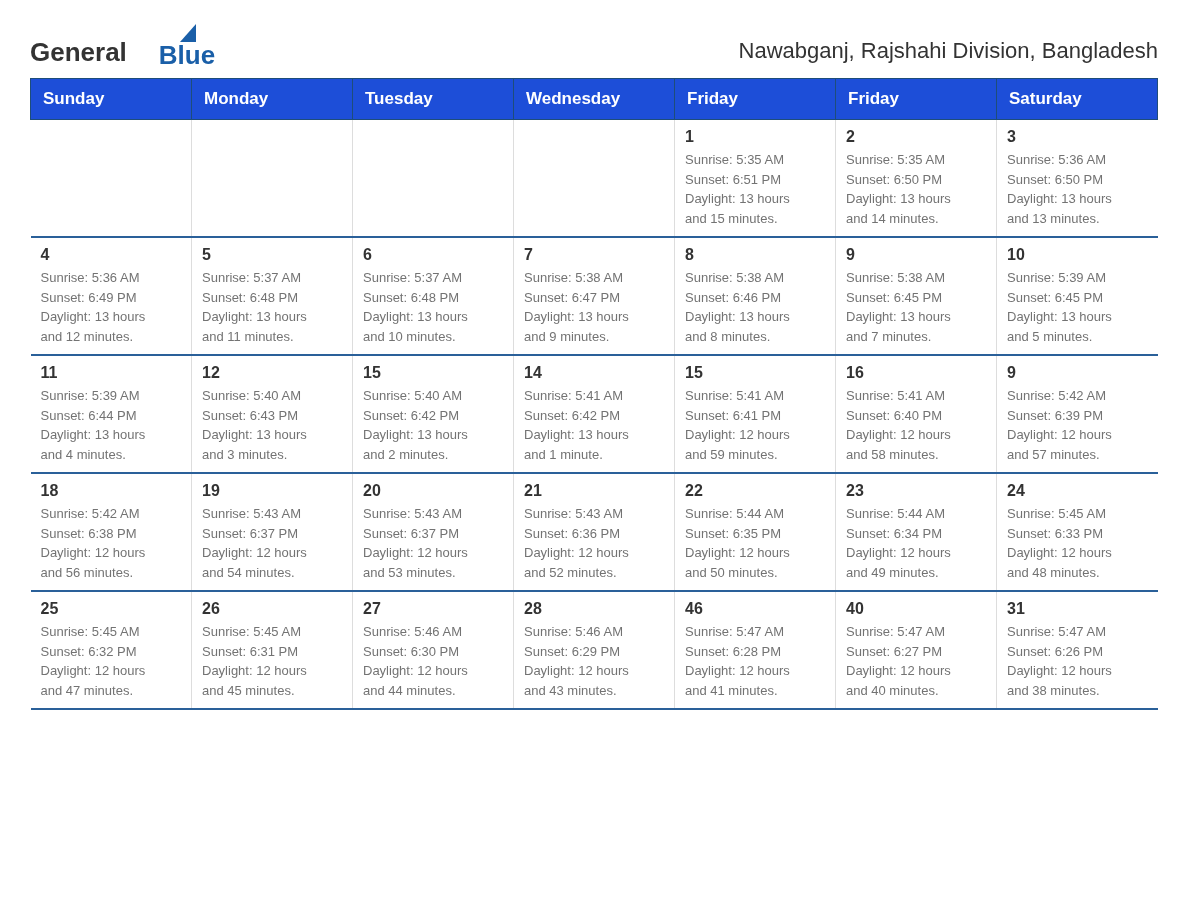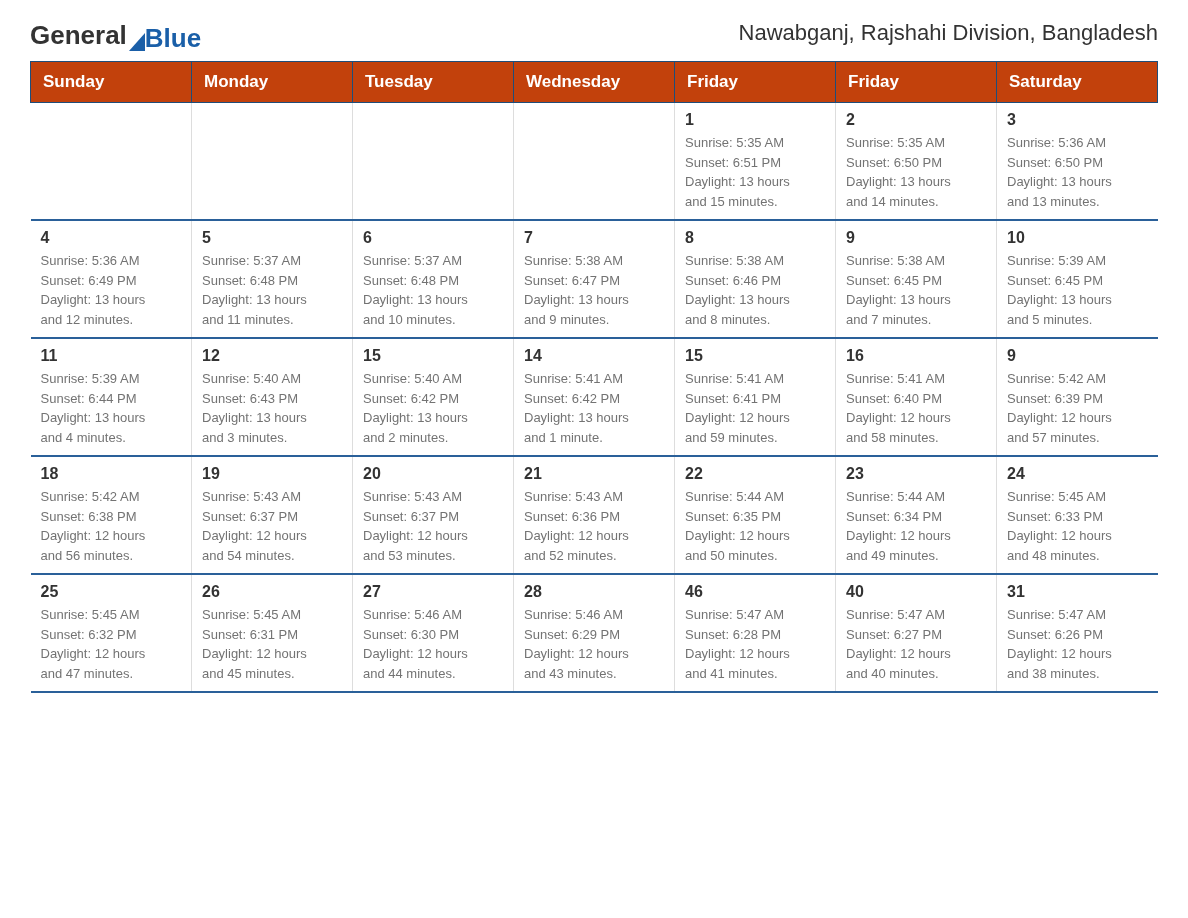--- a/index.html
+++ b/index.html
@@ -21,64 +21,65 @@
       align-items: center;
       gap: 0;
     }
     .logo-general {
       font-size: 26px;
       font-weight: bold;
       color: #333;
     }
     .logo-blue-part {
       display: flex;
-      flex-direction: row;
-      align-items: flex-end;
+      flex-direction: column;
+      align-items: center;
     }
     .logo-arrow {
       width: 0;
       height: 0;
       border-left: 16px solid transparent;
       border-bottom: 18px solid #1a5fa8;
       display: inline-block;
       margin-left: 2px;
       vertical-align: top;
       margin-top: 4px;
     }
     .logo-blue-text {
       font-size: 26px;
       font-weight: bold;
       color: #1a5fa8;
       line-height: 1;
     }
     .logo-row {
       display: flex;
       align-items: flex-end;
+      gap: 32px;
     }
     .title-area {
       text-align: right;
     }
     .month-title {
       font-size: 52px;
       font-weight: bold;
       color: #333;
       line-height: 1.1;
     }
     .location-title {
       font-size: 22px;
       color: #333;
-      margin-top: 0;
+      margin-top: 18px;
     }
     .calendar-table {
       width: 100%;
       border-collapse: collapse;
       margin-top: 10px;
     }
     .calendar-table thead tr {
-      background-color: #c2410c;
+      background-color: #1d4ed8;
     }
     .calendar-table thead th {
       color: #fff;
       font-size: 17px;
       font-weight: 600;
       padding: 10px 12px;
       text-align: left;
       border: 1px solid #1e4d7a;
       width: calc(100% / 7);
     }

